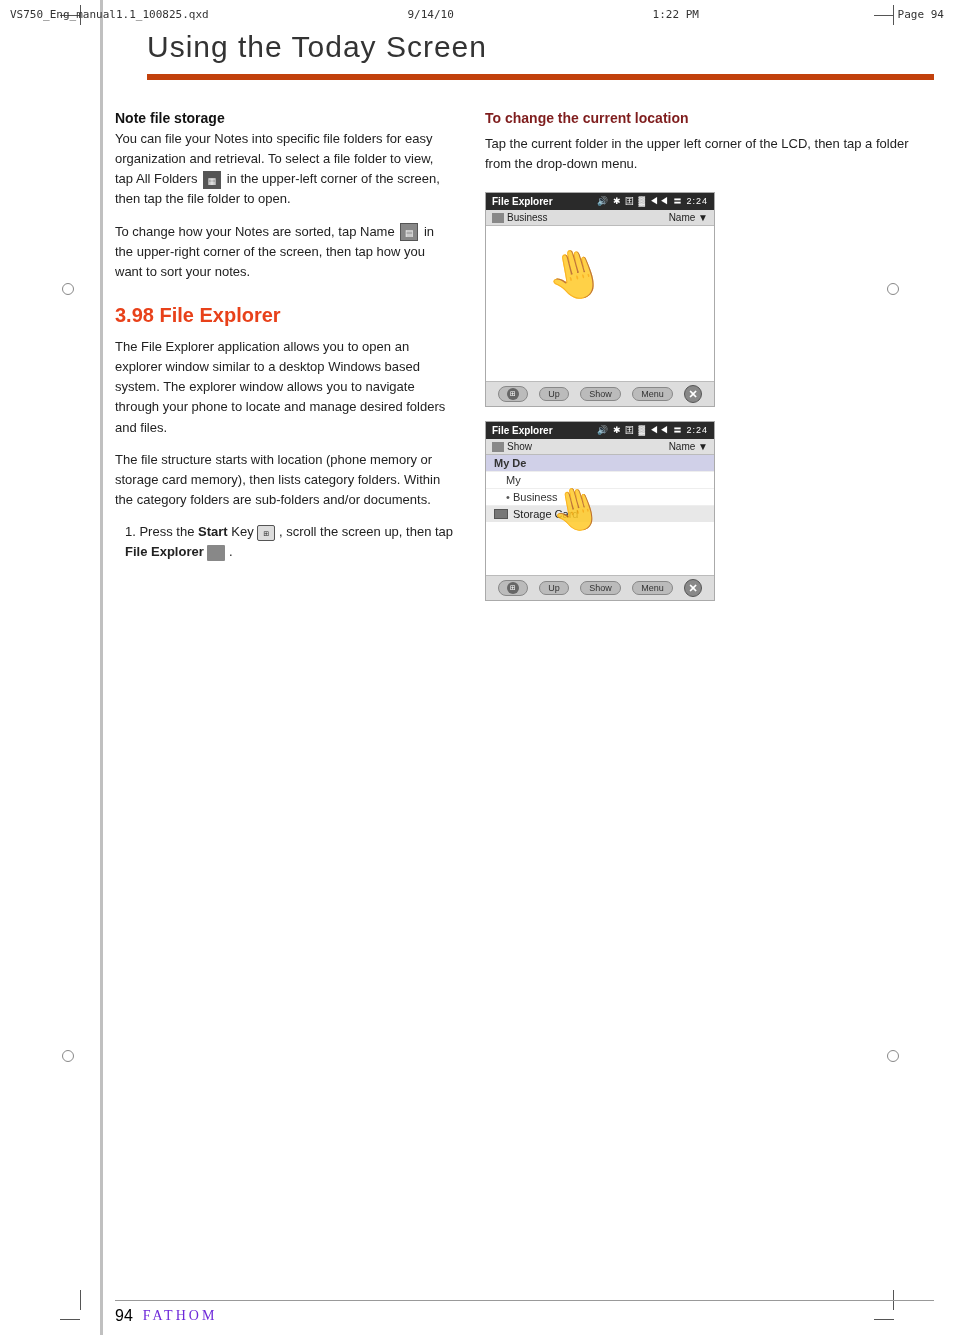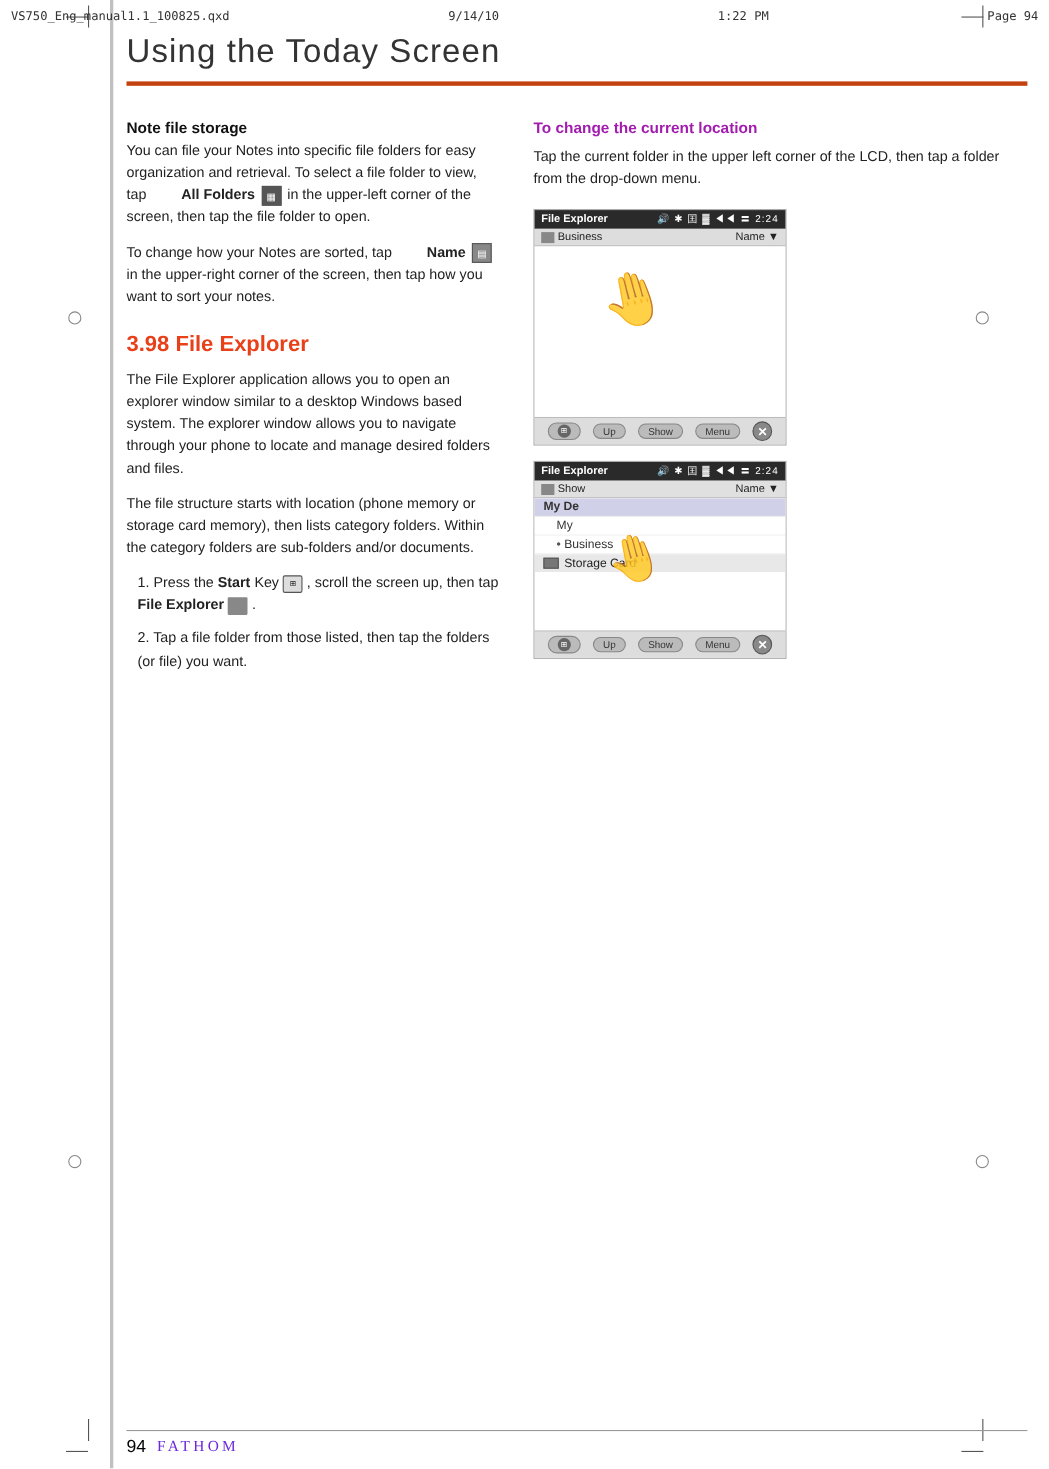--- a/index.html
+++ b/index.html
@@ -42,21 +42,22 @@
       bottom: 40px;
     }
 
     .page-title {
       font-size: 30px;
       font-weight: 300;
       color: #333;
       letter-spacing: 1px;
       margin-bottom: 30px;
       padding-bottom: 10px;
-      border-bottom: 4px solid #c2410c;
+      border-bottom: 6px solid #c2410c;
+      margin-left: 32px;
     }
 
     .two-col {
       display: flex;
       gap: 30px;
     }
 
     .left-col {
       flex: 0 0 340px;
     }
@@ -73,22 +74,21 @@
     }
 
     .body-text {
       font-size: 13px;
       line-height: 1.55;
       color: #222;
       margin-bottom: 12px;
     }
 
     .body-text b {
-      font-weight: bold;
-      margin-left: 28px;
+      font-weight: normal;
     }
 
     .section-title-blue {
       font-size: 20px;
       font-weight: bold;
       color: #e8411a;
       margin: 22px 0 10px 0;
     }
 
     .numbered-item {
@@ -115,21 +115,21 @@
 
     .inline-icon-grid {
       background: #555;
     }
 
     
     .right-heading {
       font-size: 14px;
       font-weight: bold;
       margin-bottom: 8px;
-      color: #a21caf;
+      color: #7f1d1d;
     }
 
     .right-body {
       font-size: 13px;
       line-height: 1.55;
       color: #222;
       margin-bottom: 18px;
     }
 
     
@@ -443,21 +443,20 @@
         <b>Start</b>
         <span> </span>
         <span>Key</span>
         <span class="kbd-icon">⊞</span>
         <span>, scroll the screen up, then tap</span>
         <b>File Explorer</b>
         <span class="file-explorer-icon"></span>
         <span>.</span>
       </p>
 
-      <p class="numbered-item">2. Tap a file folder from those listed, then tap the folders (or file) you want.</p>
 
     </div>
 
     <div class="right-col">
 
       <p class="right-heading">To change the current location</p>
       <p class="right-body">Tap the current folder in the upper left corner of the LCD, then tap a folder from the drop-down menu.</p>
 
       <div class="phone-screen">
         <div class="phone-title-bar">

